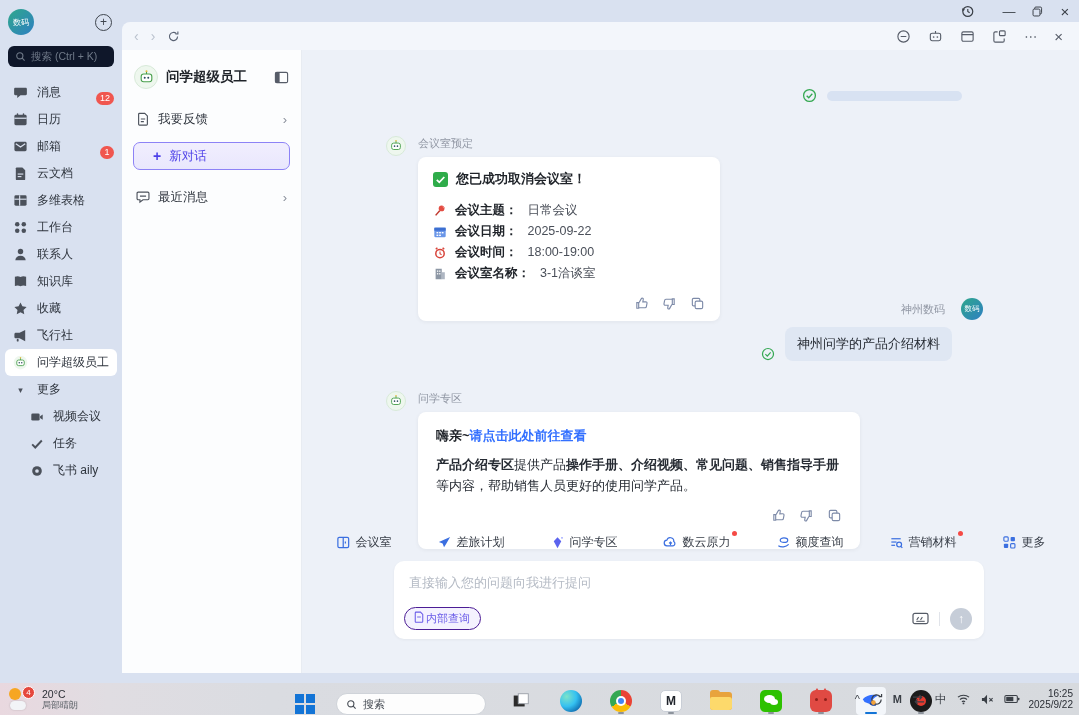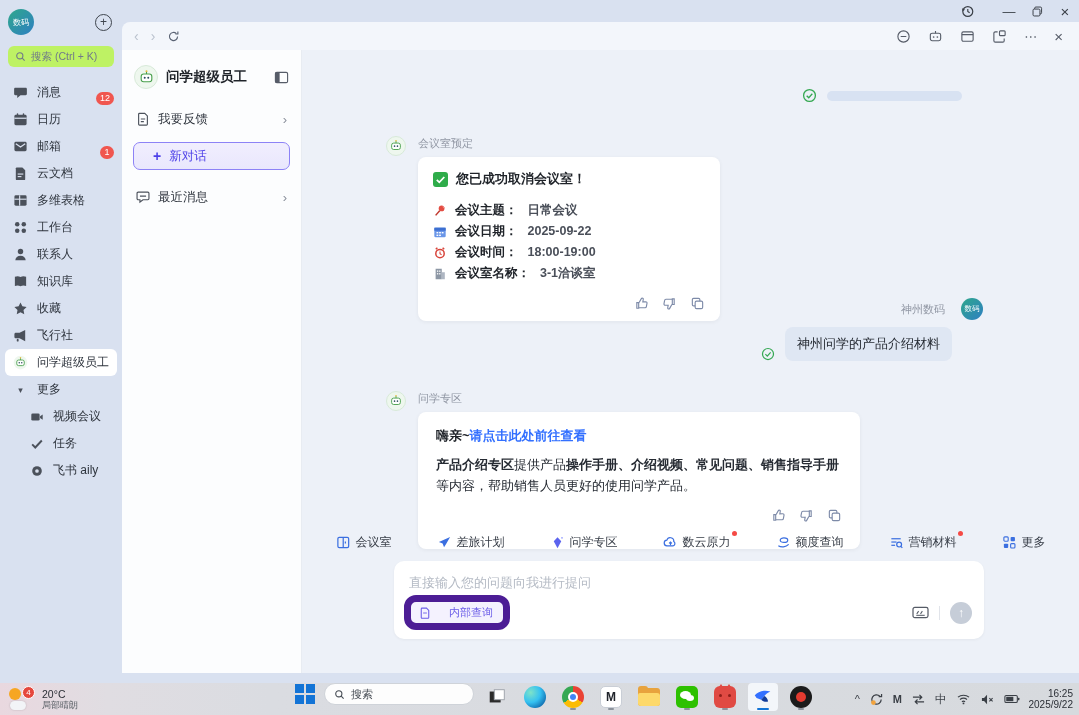--- a/index.html
+++ b/index.html
@@ -8,21 +8,21 @@
           font-family:"Liberation Sans",sans-serif;color:#1f2329;}
   svg{display:block;}
 
   
   .sidebar{position:absolute;left:0;top:0;width:122px;height:683px;background:#d9e1f0;}
   .sb-top{display:flex;align-items:center;justify-content:space-between;padding:9px 10px 0 8px;}
   .avatar{width:26px;height:26px;border-radius:50%;background:linear-gradient(135deg,#2fa88c,#2e7fc2);
           color:#fff;font-size:8px;display:flex;align-items:center;justify-content:center;}
   .plus-btn{width:17px;height:17px;border:1.4px solid #3f454e;border-radius:50%;color:#3f454e;
             font-size:12px;line-height:1;display:flex;align-items:center;justify-content:center;}
-  .sb-search{margin:11px 8px 0;height:21px;border-radius:6px;background:#bef264;display:flex;
+  .sb-search{margin:11px 8px 0;height:21px;border-radius:6px;background:#0f172a;display:flex;
              align-items:center;gap:5px;padding:0 7px;color:#707a89;font-size:10.5px;}
   .sb-list{margin-top:12px;}
   .sb-item{height:27px;display:flex;align-items:center;gap:9px;padding:0 8px 0 13px;font-size:12px;color:#2f353e;cursor:pointer;}
   .sb-item .sic{flex:0 0 auto;}
   .sb-item.selected{background:#fff;border-radius:6px;margin:0 5px;padding-left:8px;}
   .sb-item.sub{padding-left:30px;}
   .badge{margin-left:auto;background:#f0564f;color:#fff;font-size:9px;line-height:13px;min-width:14px;
          text-align:center;border-radius:8px;padding:0 4px;margin-top:12px;}
   .sic{width:15px;height:15px;}
   .caret{font-size:9px;color:#4b515b;width:15px;text-align:center;}
@@ -63,21 +63,21 @@
   .card{background:#fff;border-radius:8px;box-shadow:0 1px 4px rgba(31,35,41,.06);}
   .skeleton{position:absolute;top:38px;left:500px;display:flex;align-items:center;gap:10px;}
   .skel-bar{width:135px;height:10px;border-radius:5px;background:#d8e2f2;}
   .msg{position:absolute;display:flex;gap:12px;}
   .msg1{top:86px;left:84px;}
   .msg2{top:341px;left:84px;}
   .card1{width:302px;padding:13px 15px 10px;}
   .card-title{display:flex;align-items:center;gap:8px;font-size:13px;font-weight:bold;margin-bottom:12px;}
   .card-row{display:flex;align-items:center;gap:8px;font-size:12.5px;line-height:21px;}
   .card-row .lbl{font-weight:bold;}
-  .card-row .val{color:#4a4f59;margin-left:2px;font-weight:bold;}
+  .card-row .val{color:#4a4f59;margin-left:2px;}
   .actions{display:flex;justify-content:flex-end;gap:13px;margin-top:12px;}
   .act{width:15px;height:15px;color:#7d8aa8;cursor:pointer;}
   .msg-user{position:absolute;top:248px;right:96px;display:flex;flex-direction:column;align-items:flex-end;}
   .user-head{display:flex;align-items:center;gap:16px;}
   .user-av{width:22px;height:22px;border-radius:50%;background:linear-gradient(135deg,#2fa88c,#2e7fc2);
            color:#fff;font-size:7.5px;display:flex;align-items:center;justify-content:center;}
   .bubble-row{display:flex;align-items:flex-end;gap:10px;margin-top:7px;margin-right:31px;}
   .bubble{background:#dfe7f3;border-radius:8px;padding:8px 12px;font-size:13px;color:#262b33;}
   .card2{width:442px;padding:15px 18px 26px;}
   .line1{font-size:13px;font-weight:bold;}
@@ -89,39 +89,39 @@
   .chip{display:flex;align-items:center;gap:5px;font-size:12px;color:#363c46;position:relative;cursor:pointer;}
   .chip .cic{width:15px;height:15px;}
   .reddot{position:absolute;top:-3px;right:-6px;width:5px;height:5px;border-radius:50%;background:#f54a45;}
 
   .inputbox{position:absolute;top:511px;left:92px;width:590px;height:78px;background:#fff;border-radius:10px;
             box-shadow:0 1px 3px rgba(31,35,41,.05);}
   .inputbox textarea{border:none;outline:none;resize:none;background:transparent;width:calc(100% - 26px);
             height:34px;margin:11px 13px 0;font-size:13px;font-family:"Liberation Sans",sans-serif;color:#262b33;}
   .inputbox textarea::placeholder{color:#b4bac4;}
   .input-bottom{position:absolute;left:10px;right:12px;bottom:9px;display:flex;align-items:center;}
-  .scope-chip{display:flex;align-items:center;gap:18px;border:7px solid #4c1d95;background:#f4f2fe;
+  .scope-chip{display:flex;align-items:flex-start;gap:1px;border:1px solid #4c1d95;background:#f4f2fe;
               border-radius:12px;padding:3px 10px 3px 8px;font-size:11px;color:#6a5ce8;cursor:pointer;}
   .input-right{margin-left:auto;display:flex;align-items:center;gap:10px;}
   .divider{width:1px;height:14px;background:#e1e4ea;}
   .send-btn{width:22px;height:22px;border-radius:50%;background:#c6cdd8;color:#fff;font-size:12px;font-weight:bold;
             display:flex;align-items:center;justify-content:center;cursor:pointer;}
 
   
   .taskbar{position:absolute;left:0;bottom:0;width:1079px;height:32px;
            background:linear-gradient(90deg,#e9d8df 0%,#e0dde2 10%,#dadce1 25%,#d7dade 100%);}
   .weather{position:absolute;left:8px;top:3px;display:flex;align-items:center;gap:7px;cursor:pointer;}
   .weather-ic{position:relative;width:27px;height:26px;}
   .sun{position:absolute;left:1px;top:2px;width:12px;height:12px;border-radius:50%;background:#f6a623;}
   .cloudy{position:absolute;left:2px;bottom:2px;width:16px;height:9px;border-radius:6px;background:#f2f4f7;box-shadow:0 0 2px rgba(0,0,0,.2);}
   .wbadge{position:absolute;right:0;top:0;min-width:13px;height:13px;border-radius:50%;background:#e5483d;
           border:1.5px solid #fff;color:#fff;font-size:8px;display:flex;align-items:center;justify-content:center;}
   .wtemp{font-size:10.5px;color:#2b2f36;line-height:12px;}
   .wdesc{font-size:9px;color:#5c6268;line-height:11px;}
-  .tb-center{position:absolute;left:294px;top:0;height:32px;display:flex;align-items:flex-start;gap:8px;}
+  .tb-center{position:absolute;left:294px;top:0;height:32px;display:flex;align-items:flex-end;gap:20px;}
   .start{width:22px;height:22px;display:grid;grid-template-columns:9px 9px;grid-gap:2px;padding:1px;cursor:pointer;}
   .start div{background:#1374d6;width:9px;height:9px;}
   .tsearch{width:150px;height:22px;border-radius:12px;background:#fdfdfd;border:1px solid #cfd3d9;
            display:flex;align-items:center;gap:6px;padding:0 9px;font-size:11px;color:#444a52;cursor:text;}
   .app{width:30px;height:28px;display:flex;align-items:center;justify-content:center;position:relative;
        border-radius:4px;cursor:pointer;}
   .app.active{background:#f3f6fa;}
   .runline{position:absolute;bottom:1px;left:12px;width:6px;height:2px;border-radius:2px;background:#8d939c;}
   .app.active .runline{background:#1374d6;width:12px;left:9px;}
   .ai{width:22px;height:22px;border-radius:5px;}

